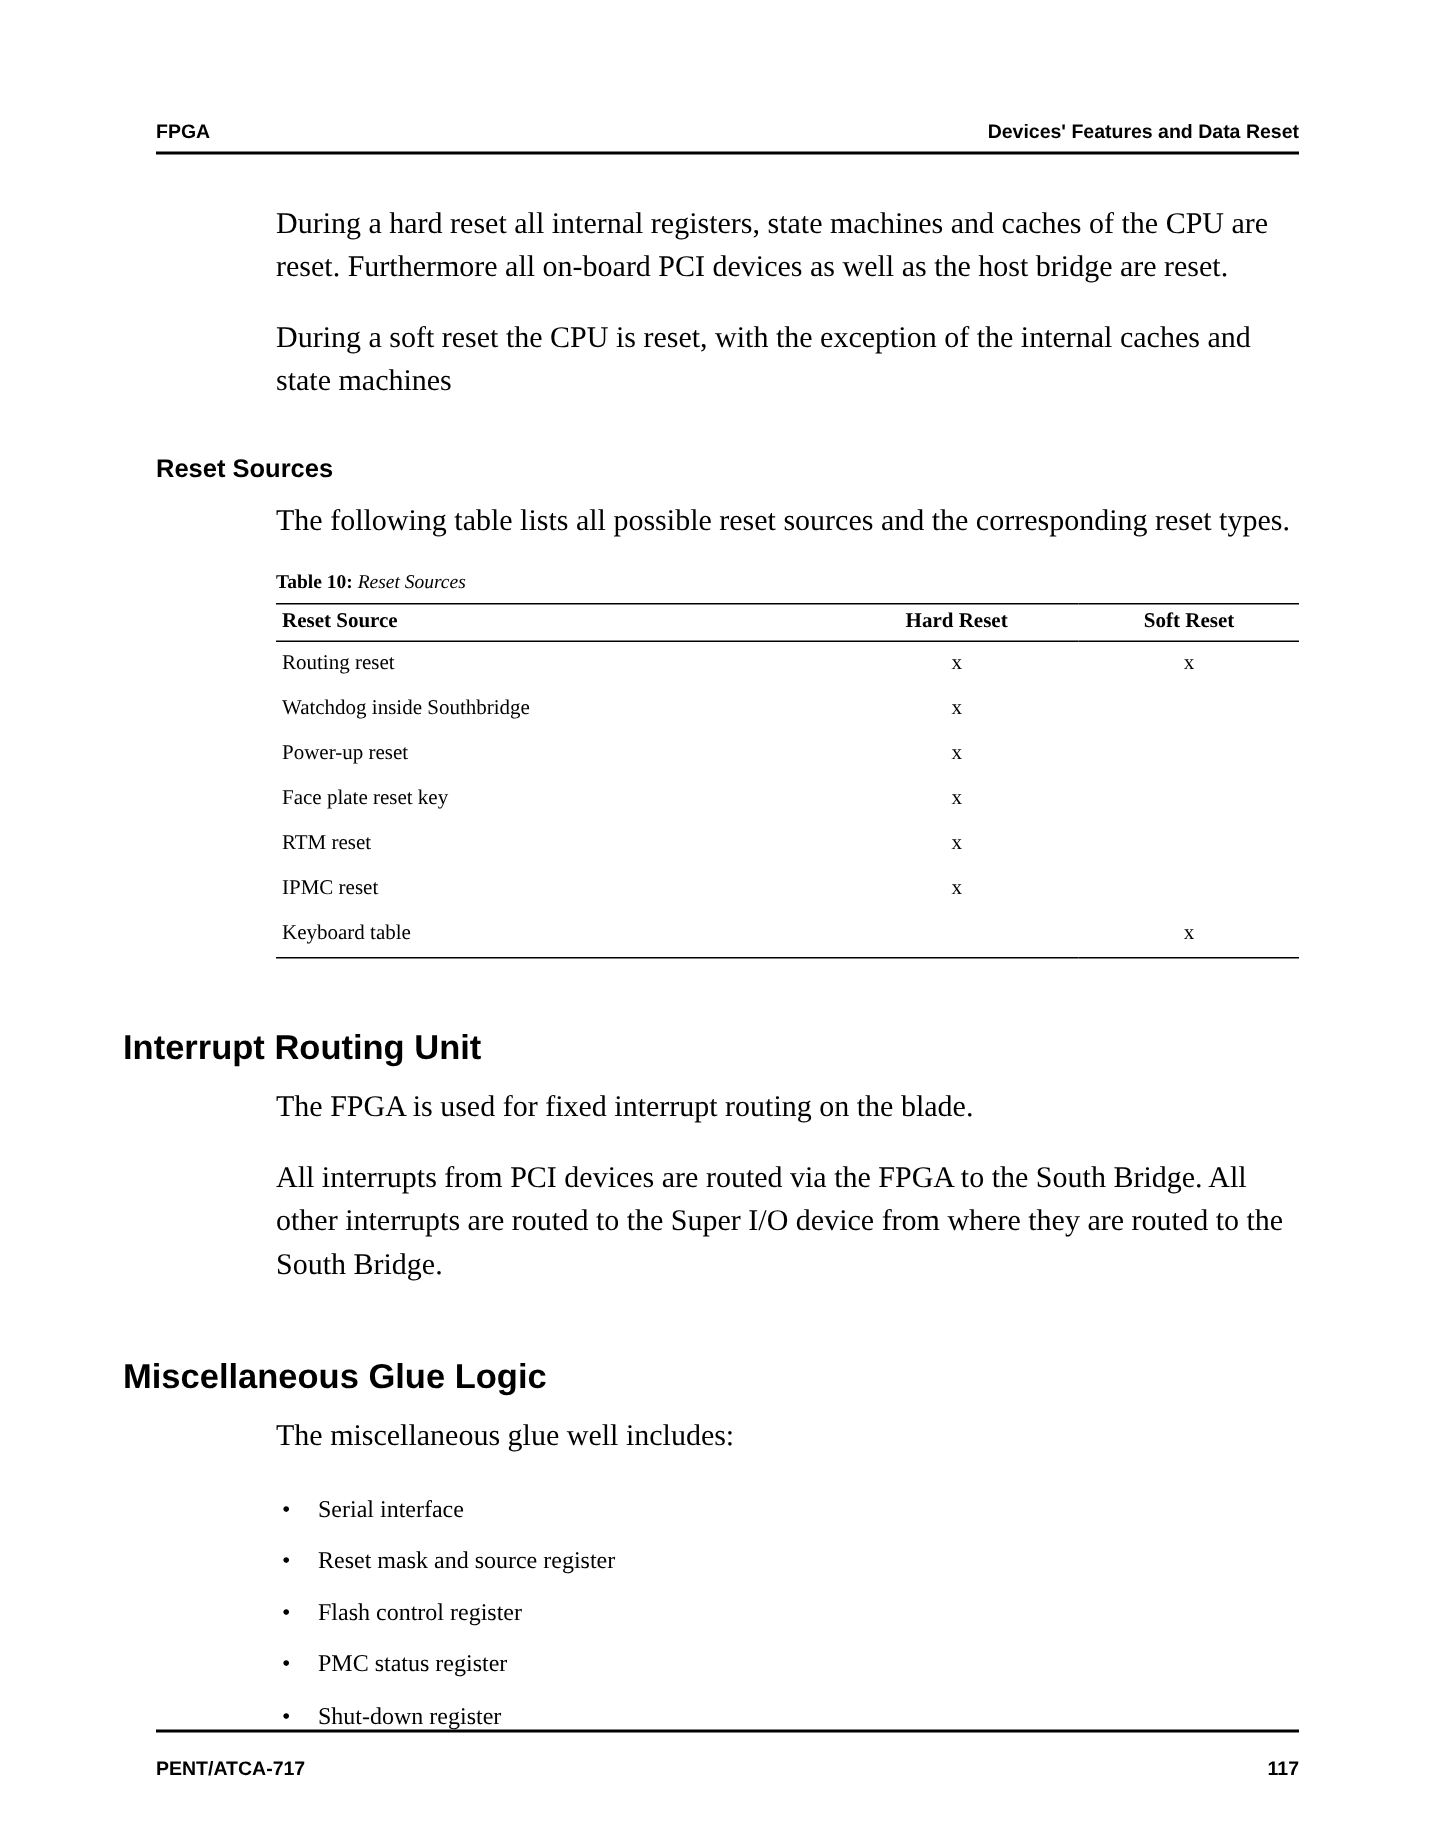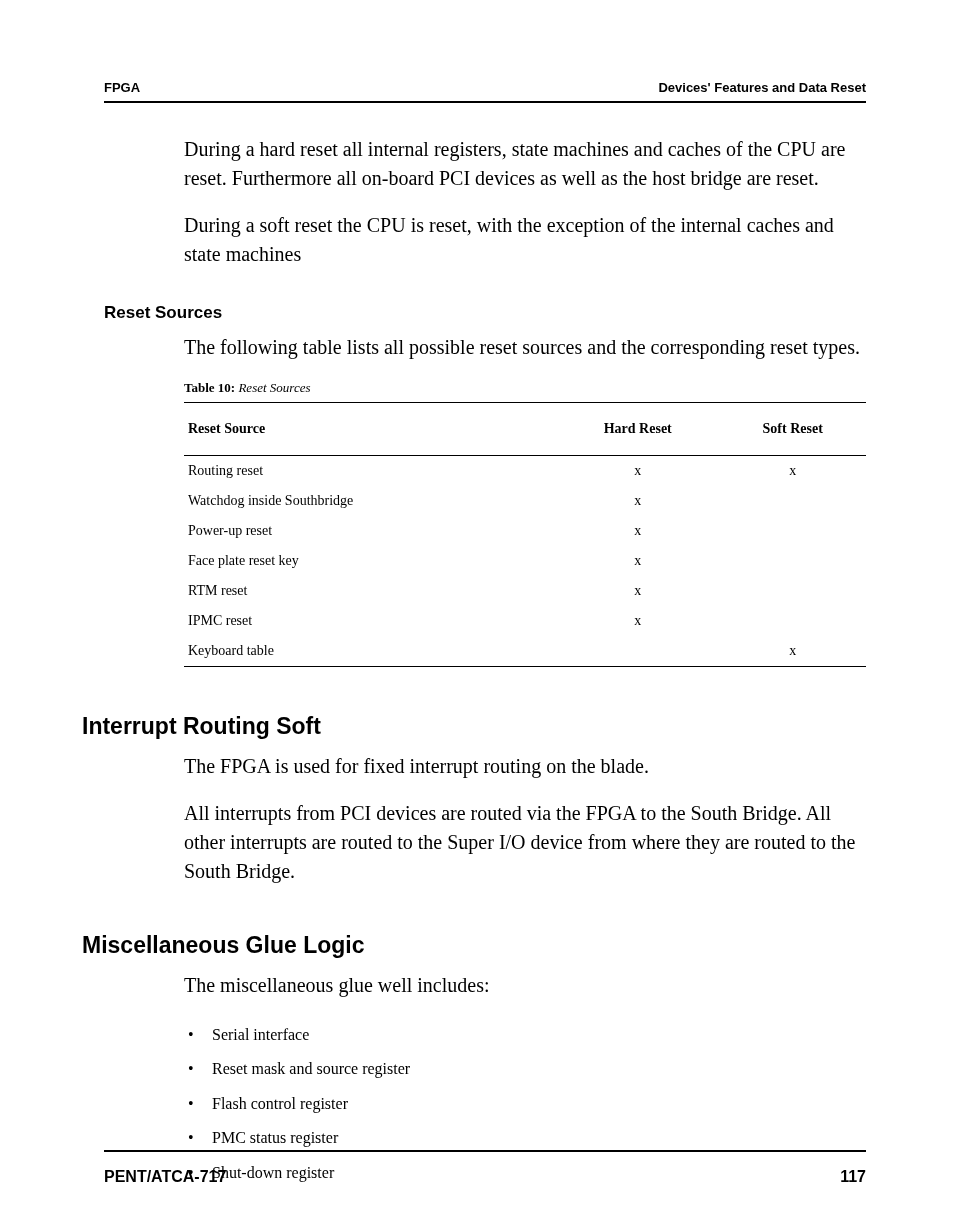--- a/index.html
+++ b/index.html
@@ -60,21 +60,21 @@
   table.reset {
     border-collapse: collapse;
     width: 100%;
     font-size: 14px;
   }
   table.reset th {
     text-align: left;
     font-weight: bold;
     border-top: 1px solid #000;
     border-bottom: 1px solid #000;
-    padding: 18px 4px;
+    padding: 4px 4px;
   }
   table.reset th.center { text-align: center; }
   table.reset td {
     padding: 7px 4px;
   }
   table.reset td.center { text-align: center; }
   table.reset tr.last td {
     border-bottom: 1px solid #000;
   }
   ul.bullets {
@@ -99,21 +99,21 @@
     position: absolute;
     left: 104px;
     right: 88px;
     bottom: 46px;
     border-top: 2px solid #000;
     padding-top: 16px;
     display: flex;
     justify-content: space-between;
     font-family: Arial, Helvetica, sans-serif;
     font-weight: bold;
-    font-size: 16px;
+    font-size: 13px;
   }
   .footer-gap {
     height: 120px;
   }
 </style>
 </head>
 <body>
 
 <div class="page-wrap">
 
@@ -178,21 +178,21 @@
         </tr>
         <tr class="last">
           <td>Keyboard table</td>
           <td class="center"></td>
           <td class="center">x</td>
         </tr>
       </tbody>
     </table>
   </div>
 
-  <div class="section-main">Interrupt Routing Soft</div>
+  <div class="section-main">Interrupt Routing Unit</div>
   <div class="body-indent">
     <p class="para">The FPGA is used for fixed interrupt routing on the blade.</p>
     <p class="para">All interrupts from PCI devices are routed via the FPGA to the South Bridge. All other interrupts are routed to the Super I/O device from where they are routed to the South Bridge.</p>
   </div>
 
   <div class="section-main">Miscellaneous Glue Logic</div>
   <div class="body-indent">
     <p class="para">The miscellaneous glue well includes:</p>
     <ul class="bullets">
       <li>Serial interface</li>

